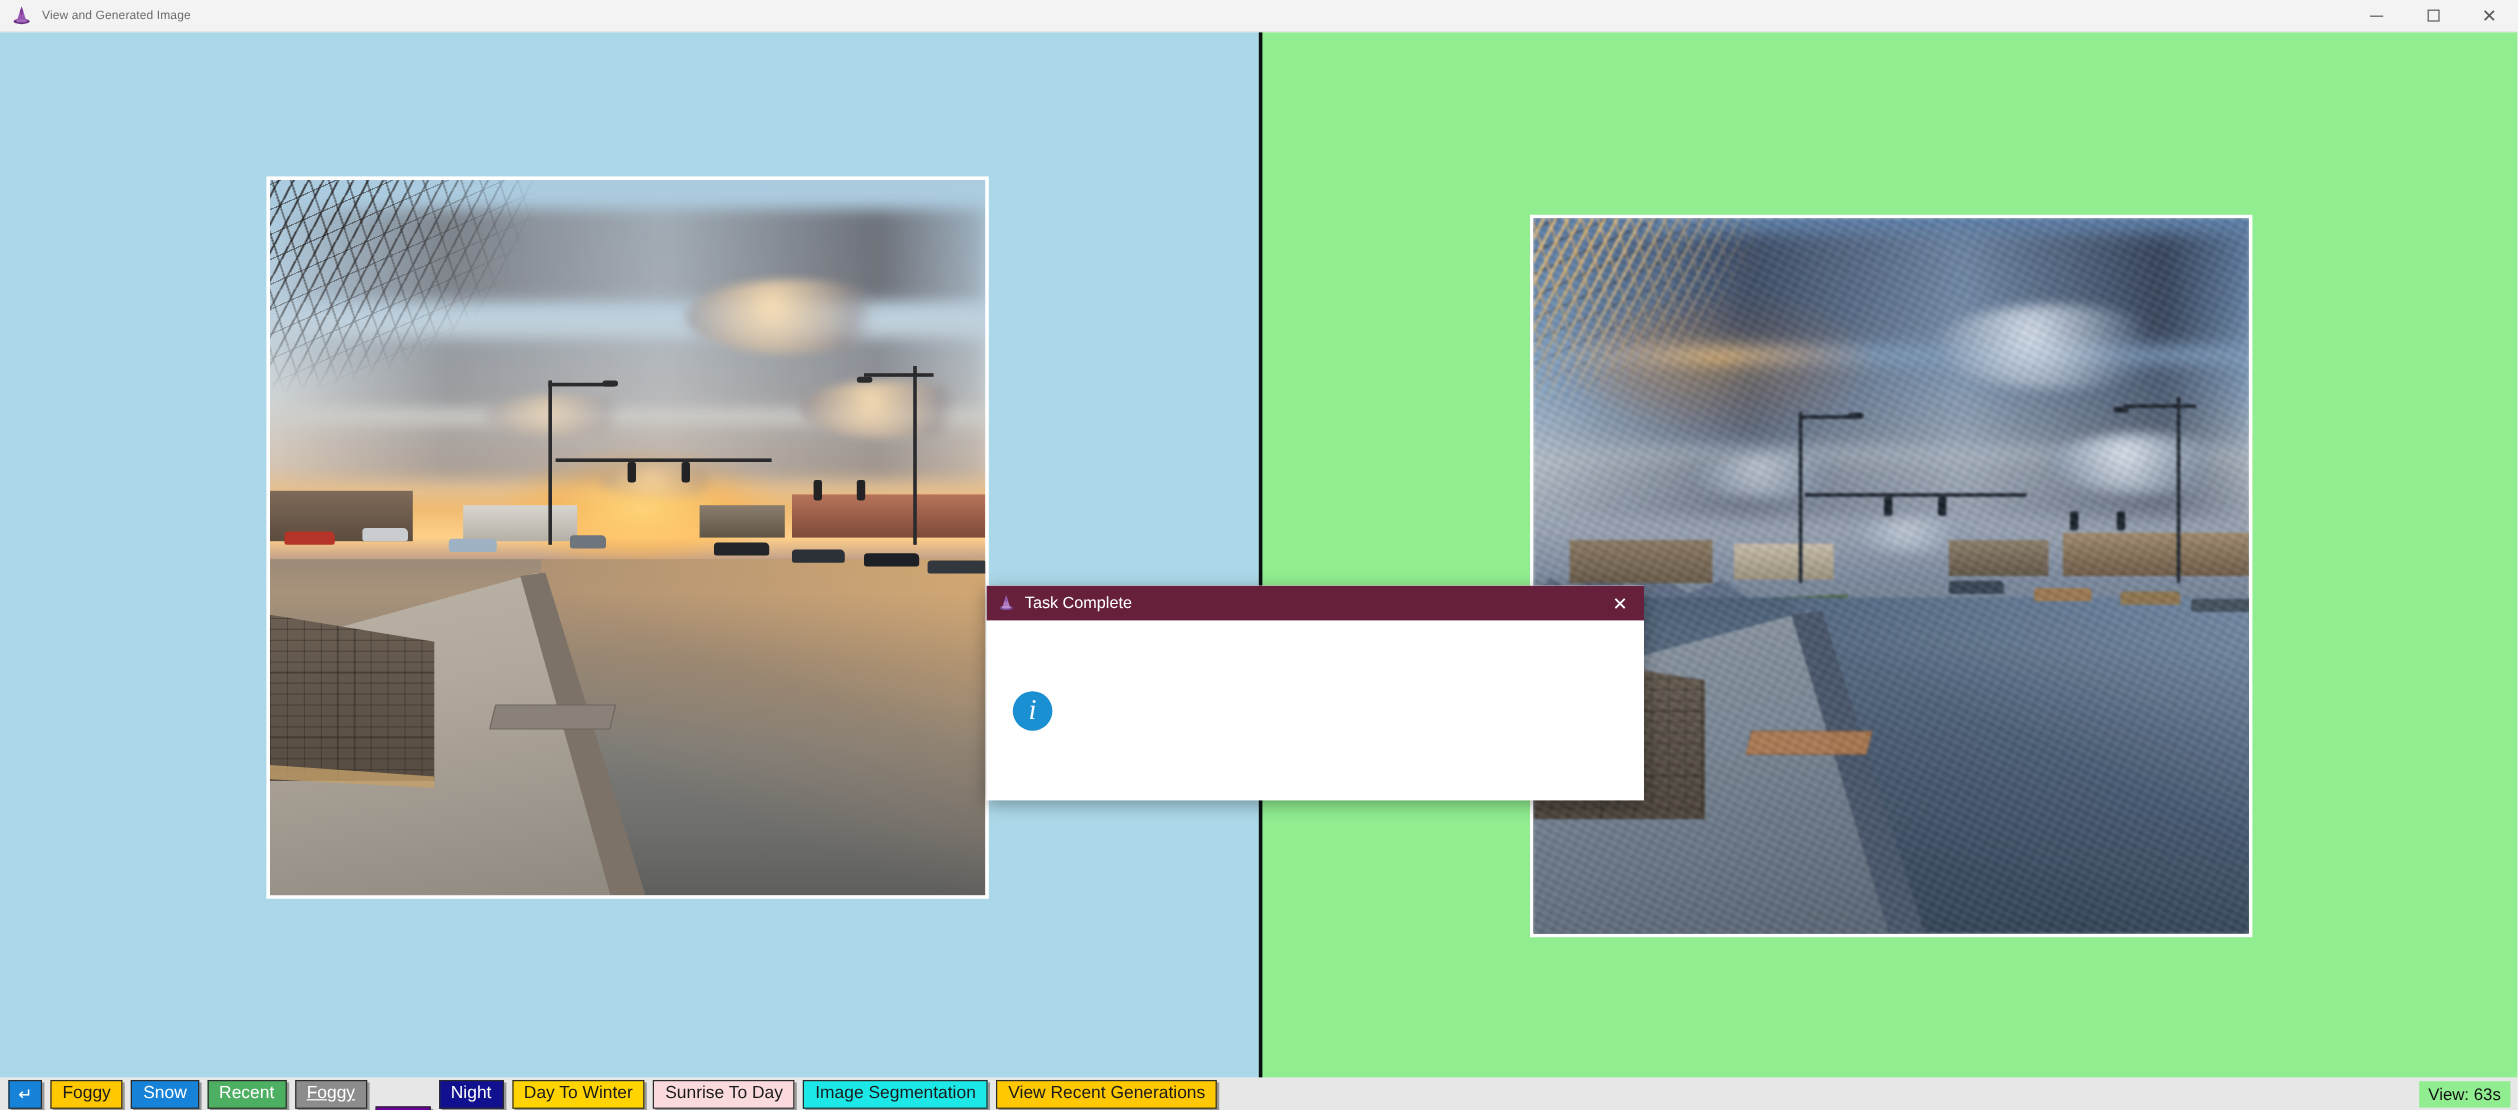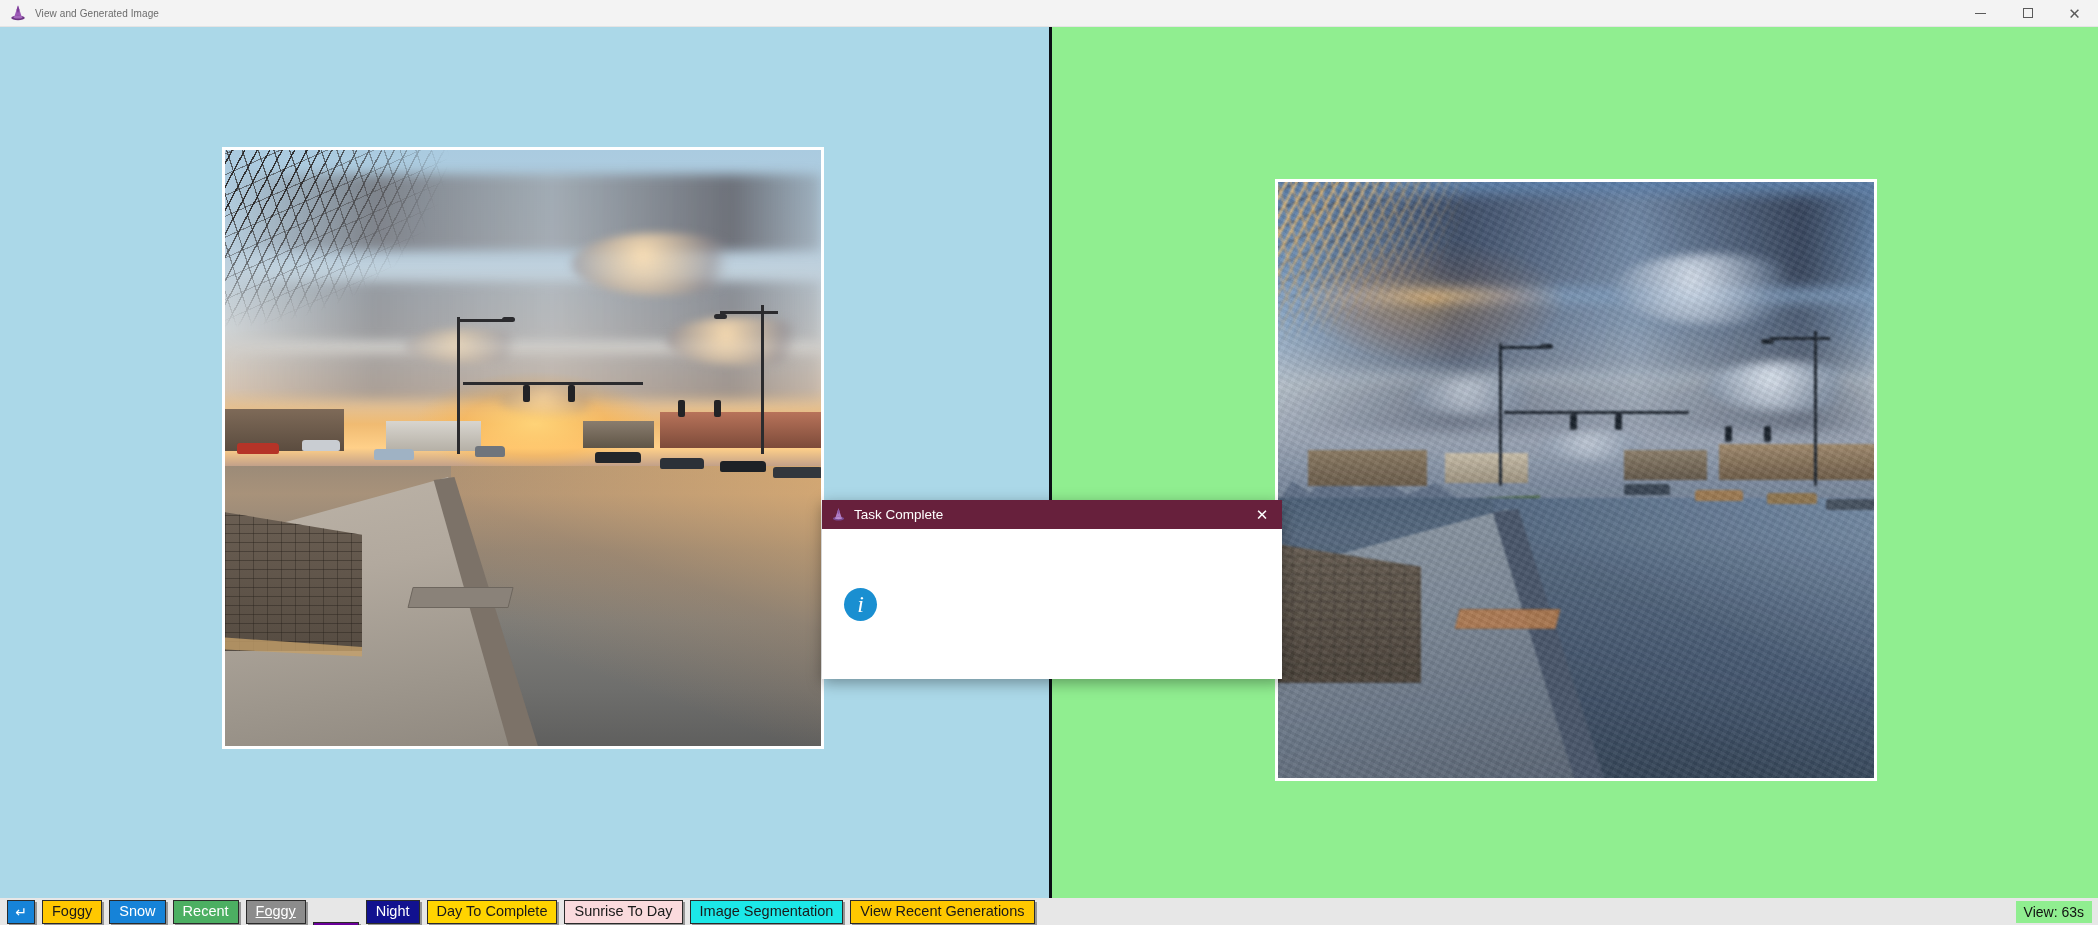--- a/index.html
+++ b/index.html
@@ -214,21 +214,21 @@
     cursor:pointer; user-select:none;
   }
   .tbtn.icon-btn { padding:0; width:28px; font-size:14px; }
   .tb-spacer-grow { flex:1 1 auto; }
   .time-badge {
     margin-right:6px; padding:3px 8px; font-size:14px; background:#90ee90; color:#111;
   }
 
   
   .dialog {
-    position:absolute; left:822px; top:500px; width:460px; height:179px;
+    position:absolute; left:822px; top:488px; width:548px; height:179px;
     background:#ffffff; box-shadow:0 4px 14px rgba(0,0,0,.35);
     display:flex; flex-direction:column; overflow:hidden;
   }
   .dlg-title {
     height:29px; background:#67203c; display:flex; align-items:center; flex:0 0 auto;
   }
   .dlg-ico { width:15px; height:15px; margin-left:9px; margin-right:8px; }
   .dlg-title-text { font-size:13.5px; color:#fff; }
   .dlg-x {
     margin-left:auto; width:40px; height:29px; display:flex; align-items:center;
@@ -385,21 +385,21 @@
   <div class="toolbar">
     <div class="tbtn icon-btn" style="background:#1683d8;color:#ffffff;">
       <span>↵</span>
     </div>
     <div class="tbtn" style="background: rgb(255, 200, 0); color: rgb(26, 26, 26);">Foggy</div>
     <div class="tbtn" style="background: rgb(22, 131, 216); color: rgb(255, 255, 255);">Snow</div>
     <div class="tbtn" style="background: rgb(76, 175, 98); color: rgb(255, 255, 255);">Recent</div>
     <div class="tbtn" style="background: rgb(140, 140, 140); color: rgb(255, 255, 255); text-decoration: underline;">Foggy</div>
     <div class="tbtn" style="background: rgb(106, 0, 153); color: rgb(255, 255, 255); margin-top: 44px;">Day</div>
     <div class="tbtn" style="background: rgb(17, 17, 143); color: rgb(255, 255, 255);">Night</div>
-    <div class="tbtn" style="background: rgb(255, 212, 0); color: rgb(26, 26, 26);">Day To Complete</div>
+    <div class="tbtn" style="background: rgb(255, 212, 0); color: rgb(26, 26, 26);">Day To Winter</div>
     <div class="tbtn" style="background: rgb(250, 218, 221); color: rgb(26, 26, 26);">Sunrise To Day</div>
     <div class="tbtn" style="background: rgb(28, 232, 232); color: rgb(26, 26, 26);">Image Segmentation</div>
     <div class="tbtn" style="background: rgb(255, 200, 0); color: rgb(26, 26, 26);">View Recent Generations</div>
     <div class="tb-spacer-grow"></div>
     <div class="time-badge" style="background: rgb(144, 238, 144);">View: 63s</div>
   </div>
 
   <div class="dialog">
     <div class="dlg-title" style="background: rgb(103, 32, 60);">
       <svg class="dlg-ico" viewBox="0 0 24 24">

